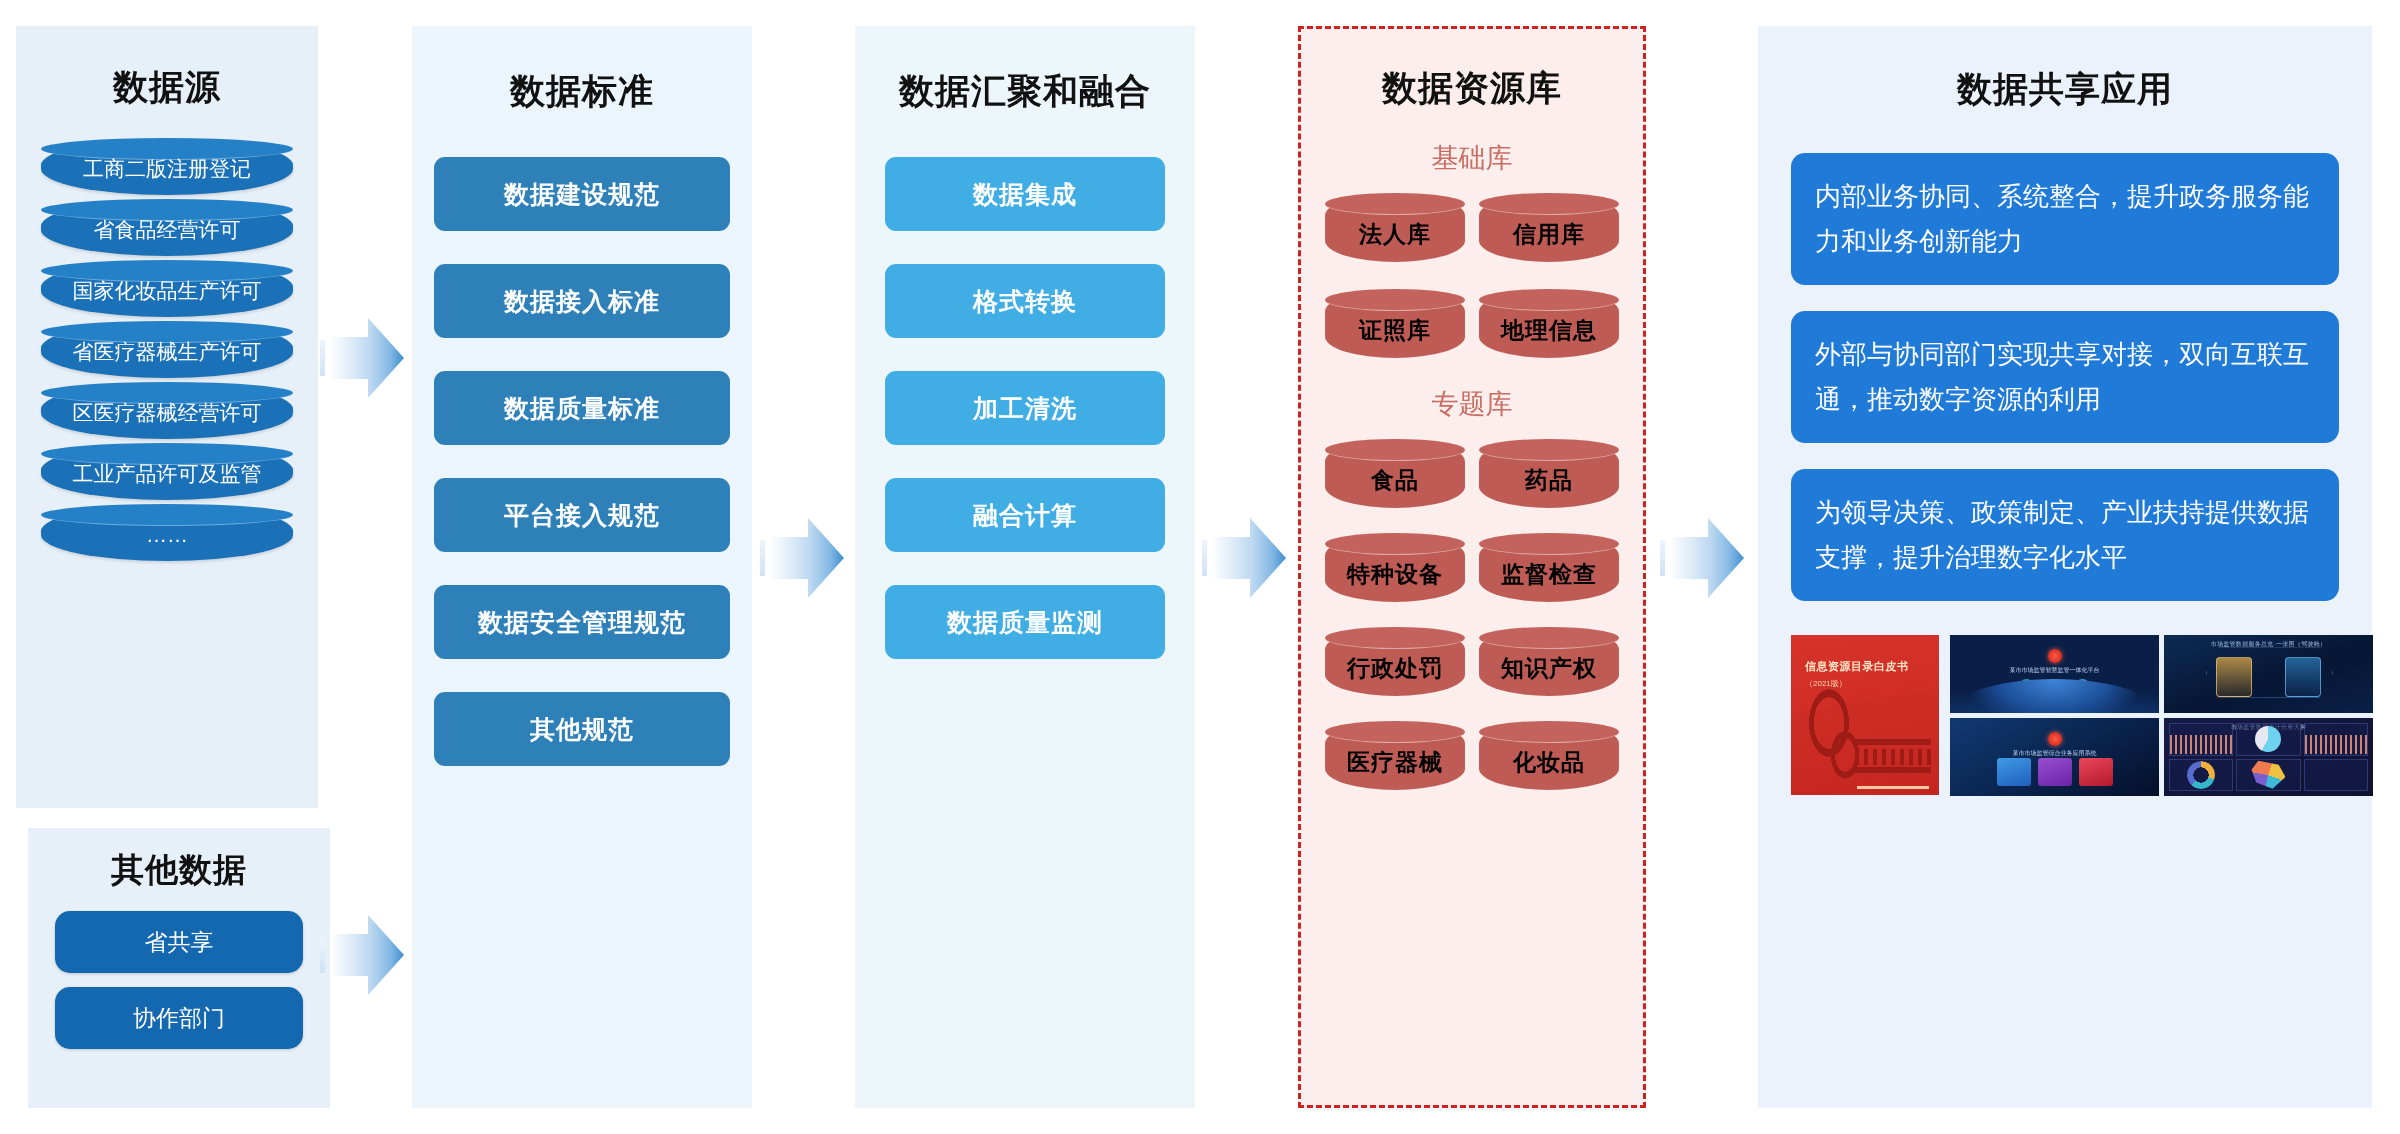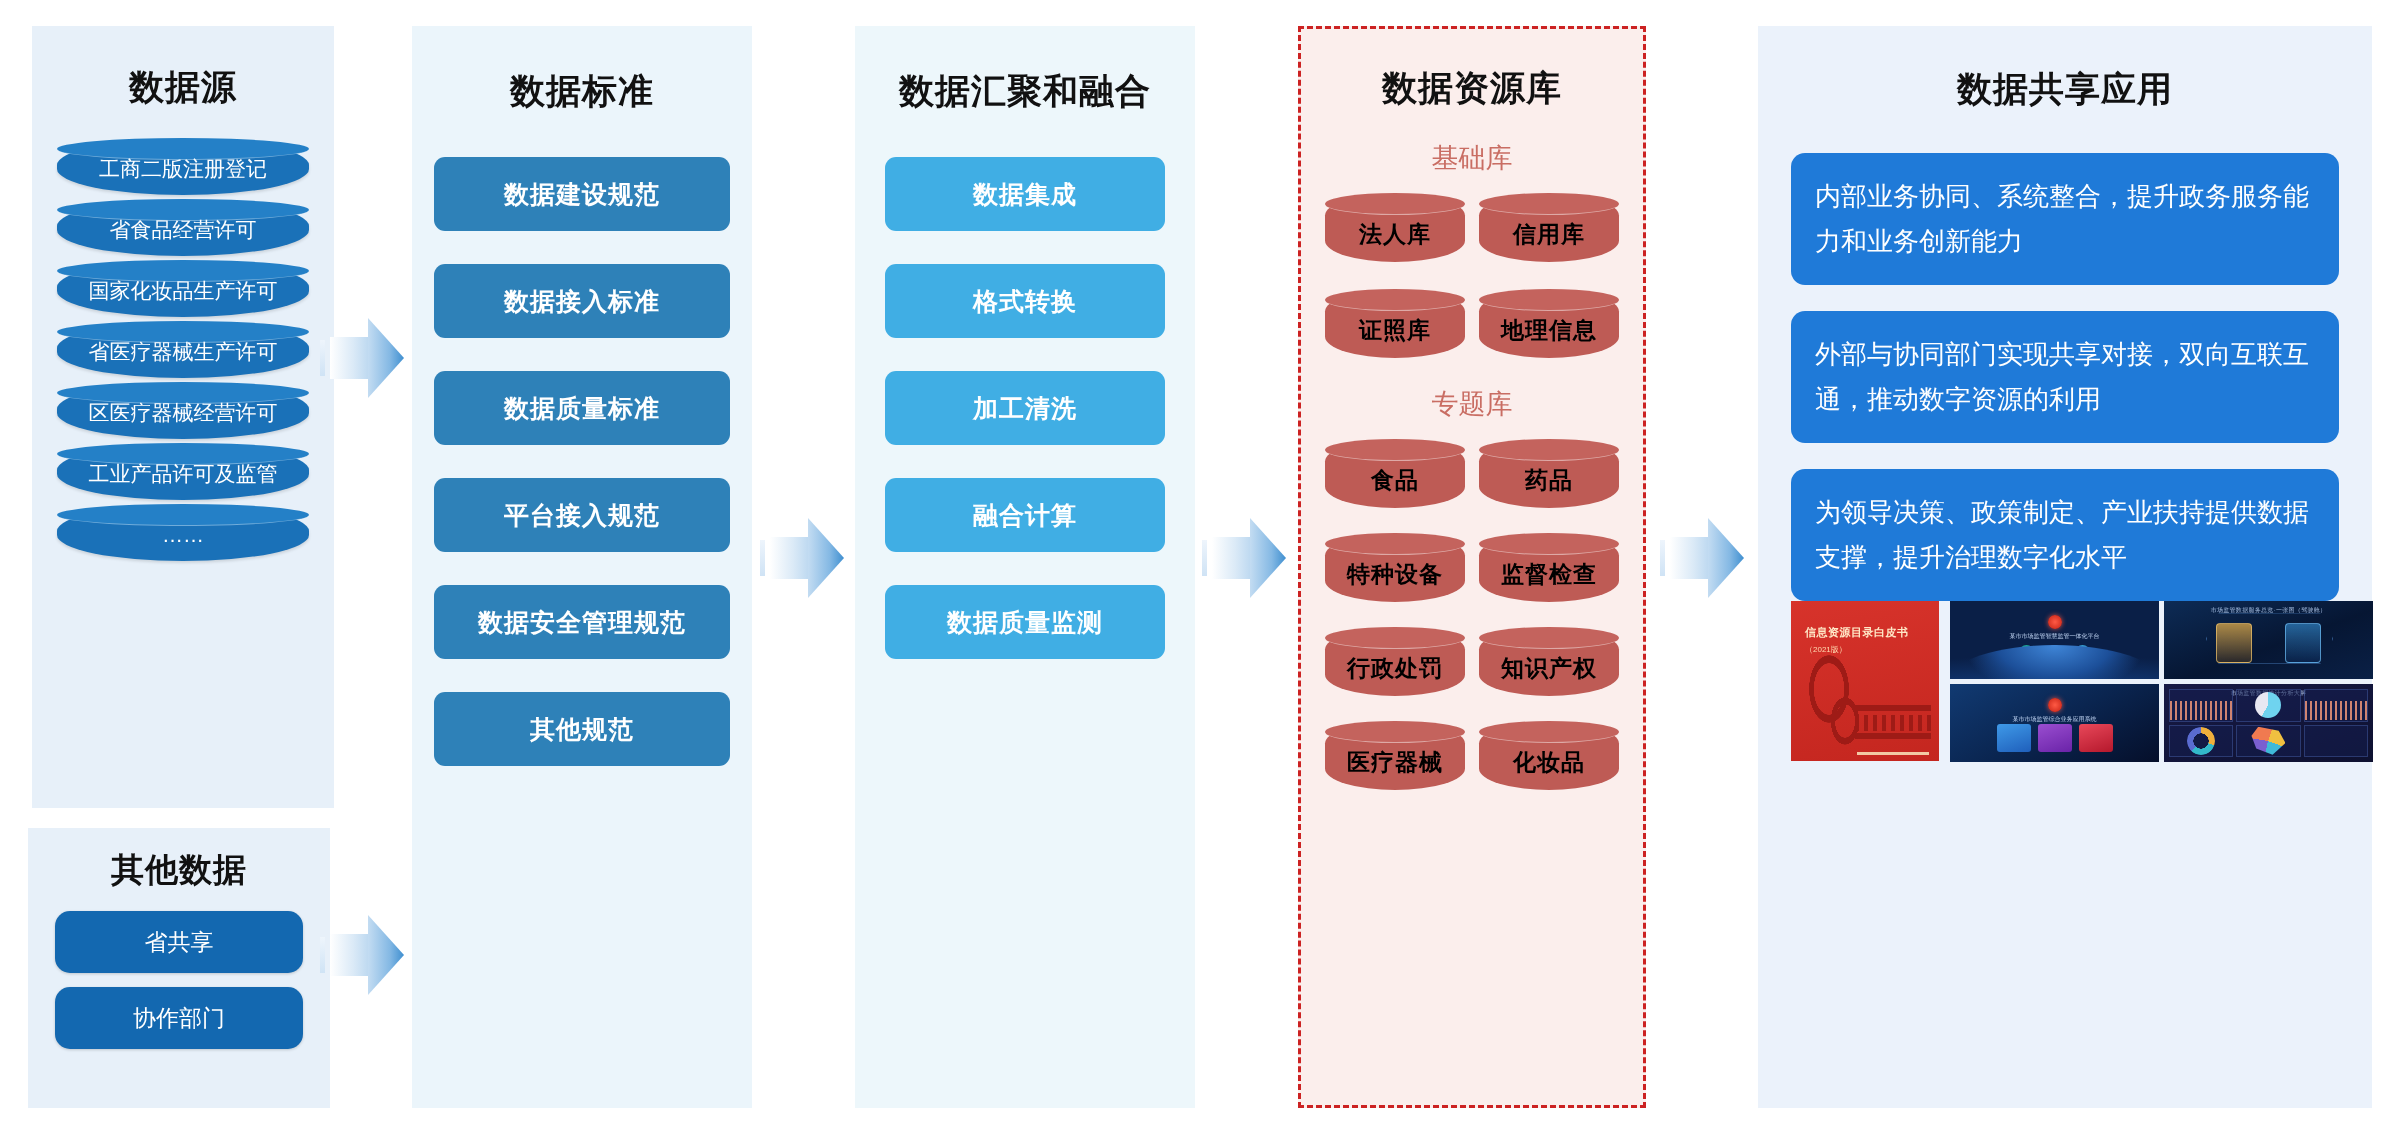--- a/index.html
+++ b/index.html
@@ -21,21 +21,21 @@
   .col-title {
     font-size: 35px;
     font-weight: bold;
     color: #111111;
     text-align: center;
     letter-spacing: 1px;
   }
 
   
   #col-source {
-    left: 32px; top: 26px; width: 302px; height: 782px;
+    left: 16px; top: 26px; width: 302px; height: 782px;
     background: #E7F0F9;
   }
   #col-source .col-title { margin-top: 38px; }
   .cyl-list {
     margin-top: 28px;
     display: flex;
     flex-direction: column;
     gap: 5px;
     align-items: center;
   }
@@ -188,20 +188,21 @@
     background: #1F7AD8;
     border-radius: 14px;
     color: #ffffff;
     font-size: 26px;
     line-height: 45px;
     padding: 18px 24px;
     box-sizing: border-box;
     display: flex; align-items: center;
   }
   .thumbs {
+    margin-top: 34px;
     display: flex;
     gap: 11px;
     padding-left: 33px;
     box-sizing: border-box;
   }
   .thumb-book {
     width: 148px; height: 160px;
     background: linear-gradient(170deg,#D7332B 0%,#C4261F 100%);
     position: relative;
     overflow: hidden;

